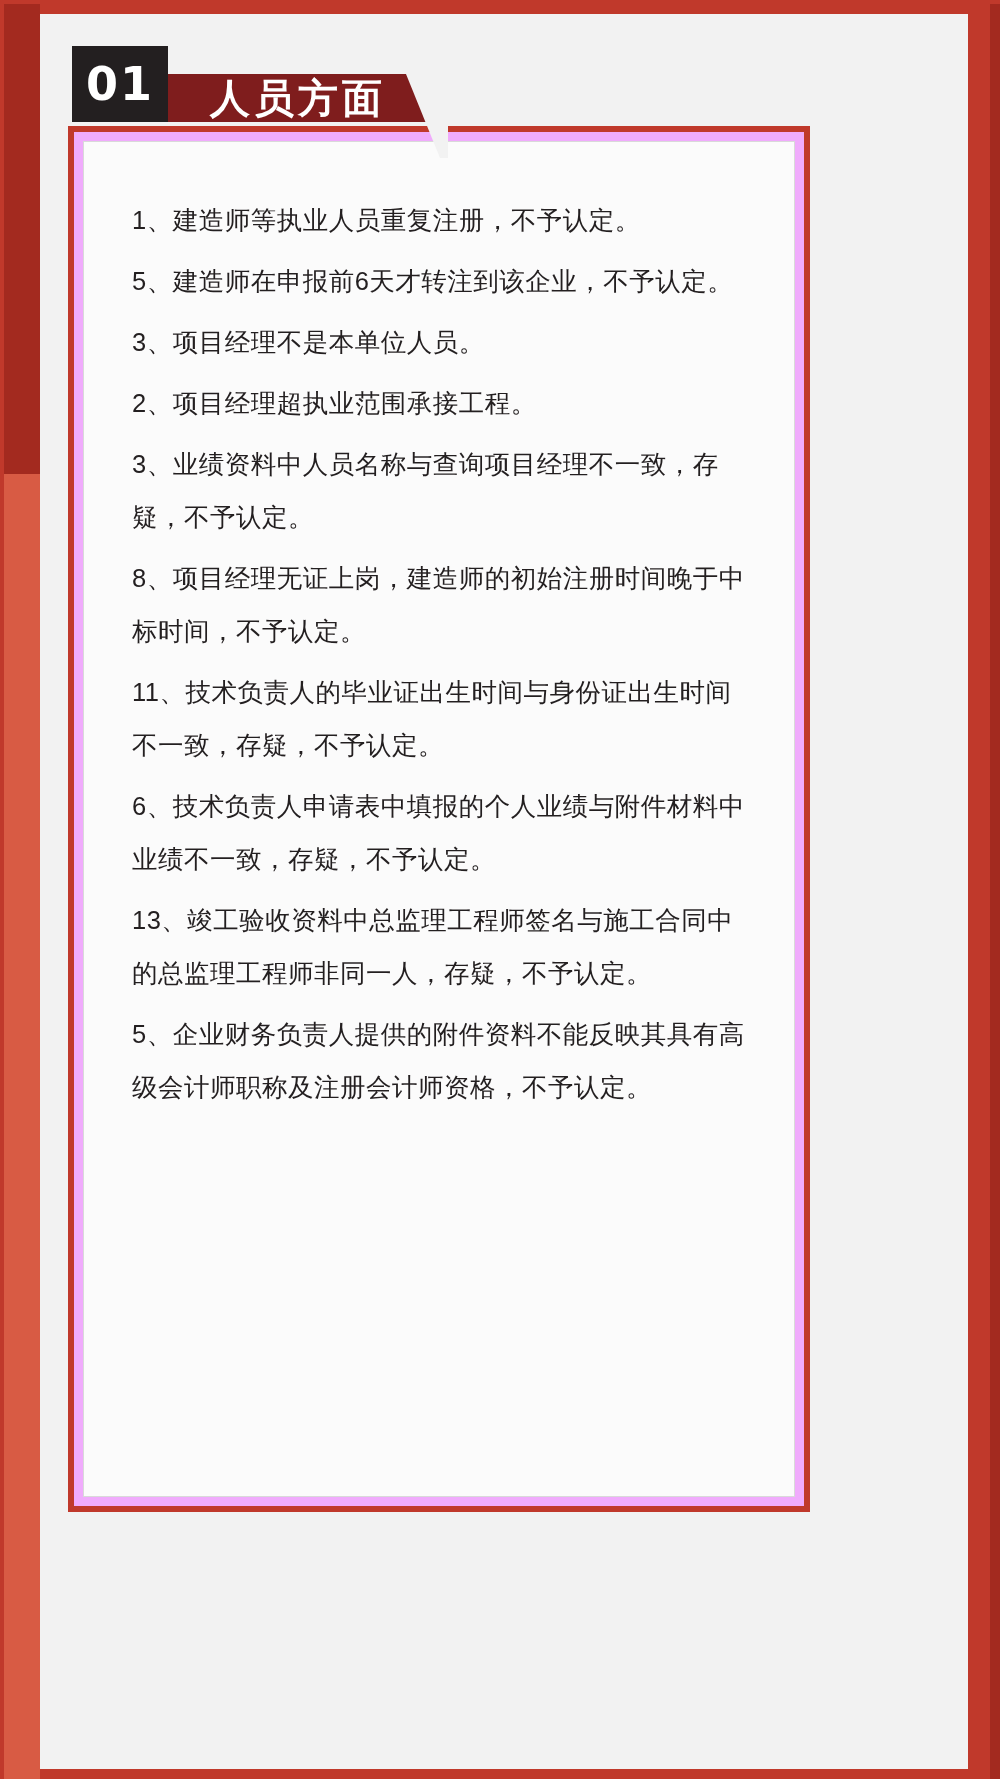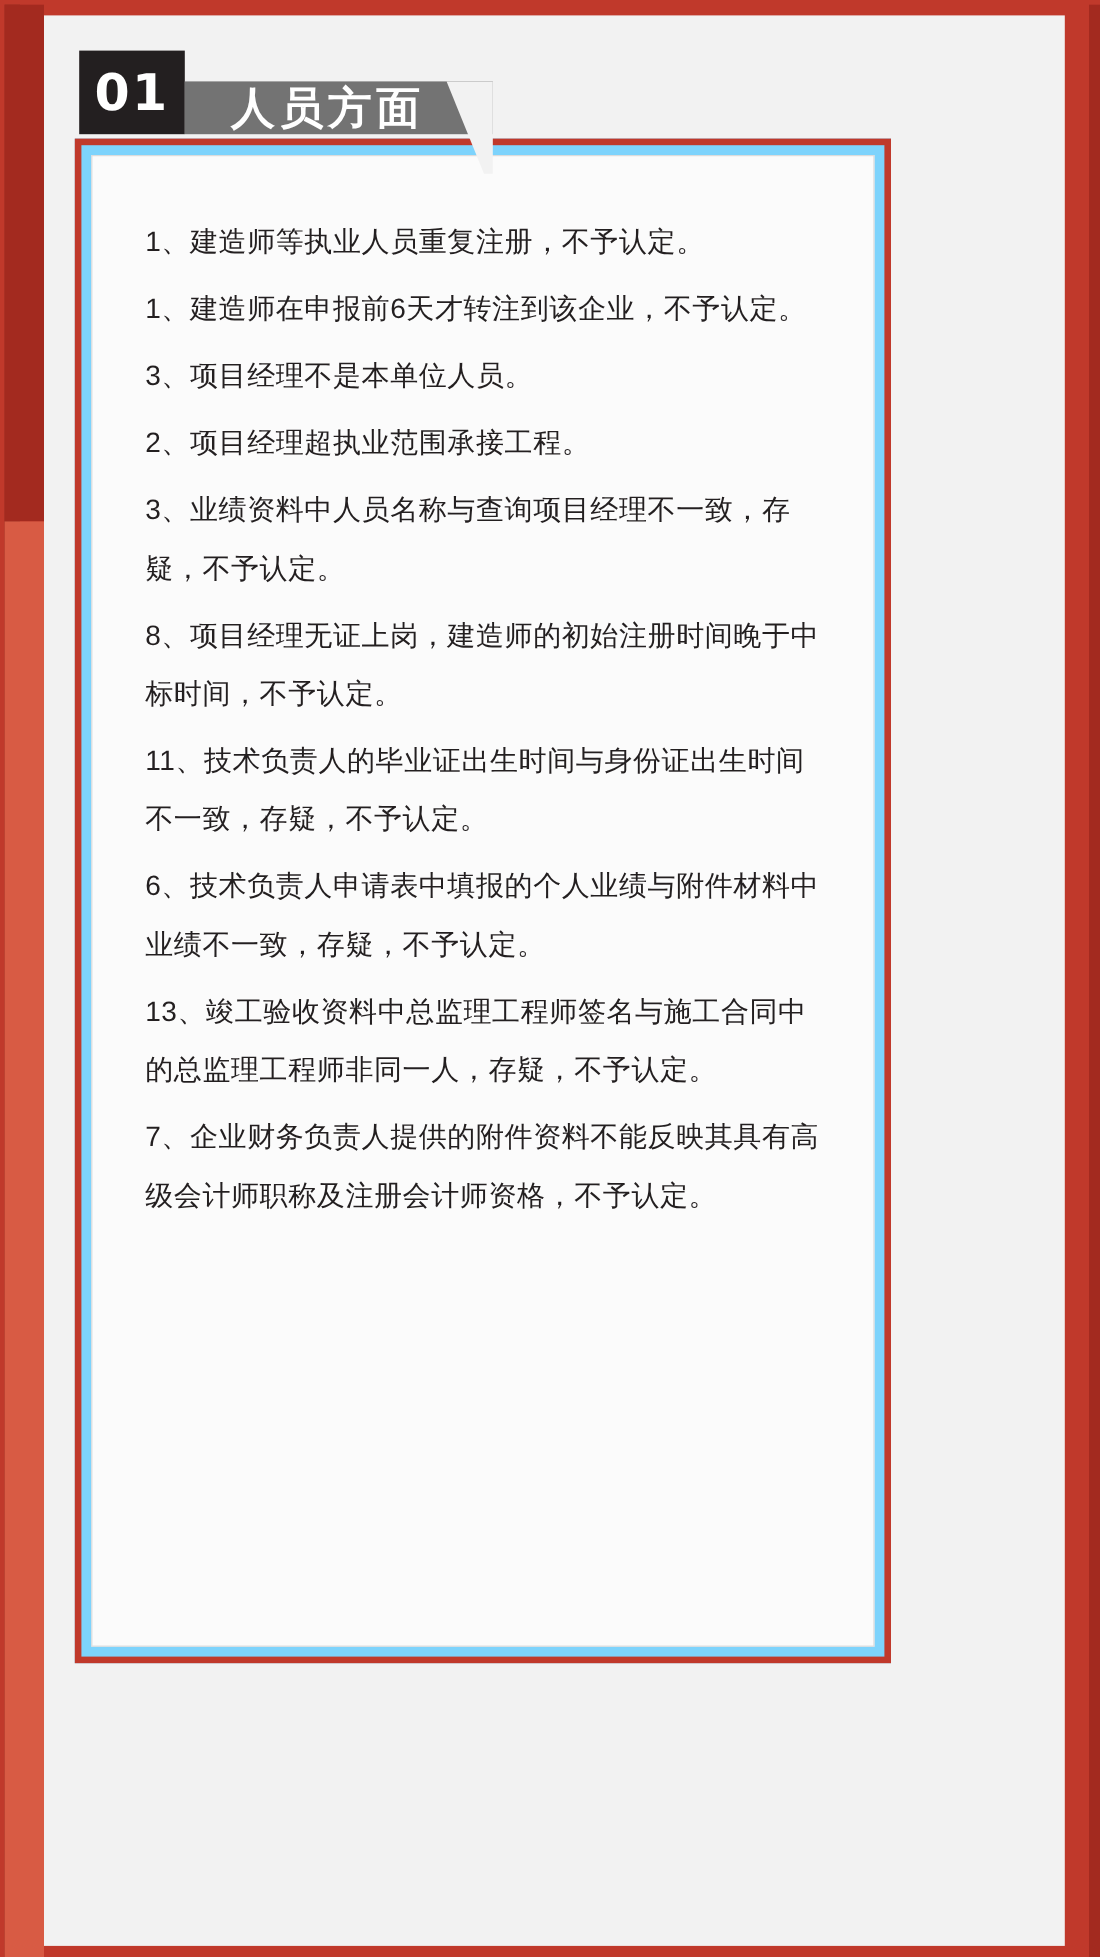--- a/index.html
+++ b/index.html
@@ -77,21 +77,21 @@
     font-size: 46px;
     font-weight: bold;
     letter-spacing: 2px;
     display: flex;
     align-items: center;
     justify-content: center;
     font-family: "DejaVu Sans", sans-serif;
   }
   .header-title-wrap {
     position: relative;
-    background: #737373;
+    background: #7f1d1d;
     padding: 0 58px 0 38px;
     display: flex;
     align-items: center;
     margin-top: 28px;
   }
   .header-title {
     color: #ffffff;
     font-size: 40px;
     font-weight: bold;
     letter-spacing: 4px;
@@ -108,21 +108,21 @@
   }
 
   
   .content-frame {
     position: absolute;
     left: 64px;
     top: 122px;
     width: 742px;
     height: 1386px;
     border: 6px solid #c0392b;
-    background: #7dd3fc;
+    background: #f0abfc;
     padding: 9px;
   }
   .content-inner {
     width: 100%;
     height: 100%;
     border: 1px solid #d9d9d9;
     background: #fbfbfb;
     padding: 44px 40px 20px 40px;
   }
 
@@ -153,24 +153,24 @@
   <div class="header-title-wrap">
     <div class="header-title">人员方面</div>
     <div class="header-corner"></div>
   </div>
 </div>
 
 <div class="content-frame">
   <div class="content-inner">
     <ul class="item-list">
       <li class="item">1、建造师等执业人员重复注册，不予认定。</li>
-      <li class="item">1、建造师在申报前6天才转注到该企业，不予认定。</li>
+      <li class="item">5、建造师在申报前6天才转注到该企业，不予认定。</li>
       <li class="item">3、项目经理不是本单位人员。</li>
       <li class="item">2、项目经理超执业范围承接工程。</li>
       <li class="item">3、业绩资料中人员名称与查询项目经理不一致，存疑，不予认定。</li>
       <li class="item">8、项目经理无证上岗，建造师的初始注册时间晚于中标时间，不予认定。</li>
       <li class="item">11、技术负责人的毕业证出生时间与身份证出生时间不一致，存疑，不予认定。</li>
       <li class="item">6、技术负责人申请表中填报的个人业绩与附件材料中业绩不一致，存疑，不予认定。</li>
       <li class="item">13、竣工验收资料中总监理工程师签名与施工合同中的总监理工程师非同一人，存疑，不予认定。</li>
-      <li class="item">7、企业财务负责人提供的附件资料不能反映其具有高级会计师职称及注册会计师资格，不予认定。</li>
+      <li class="item">5、企业财务负责人提供的附件资料不能反映其具有高级会计师职称及注册会计师资格，不予认定。</li>
     </ul>
   </div>
 </div>
 
 </body></html>

